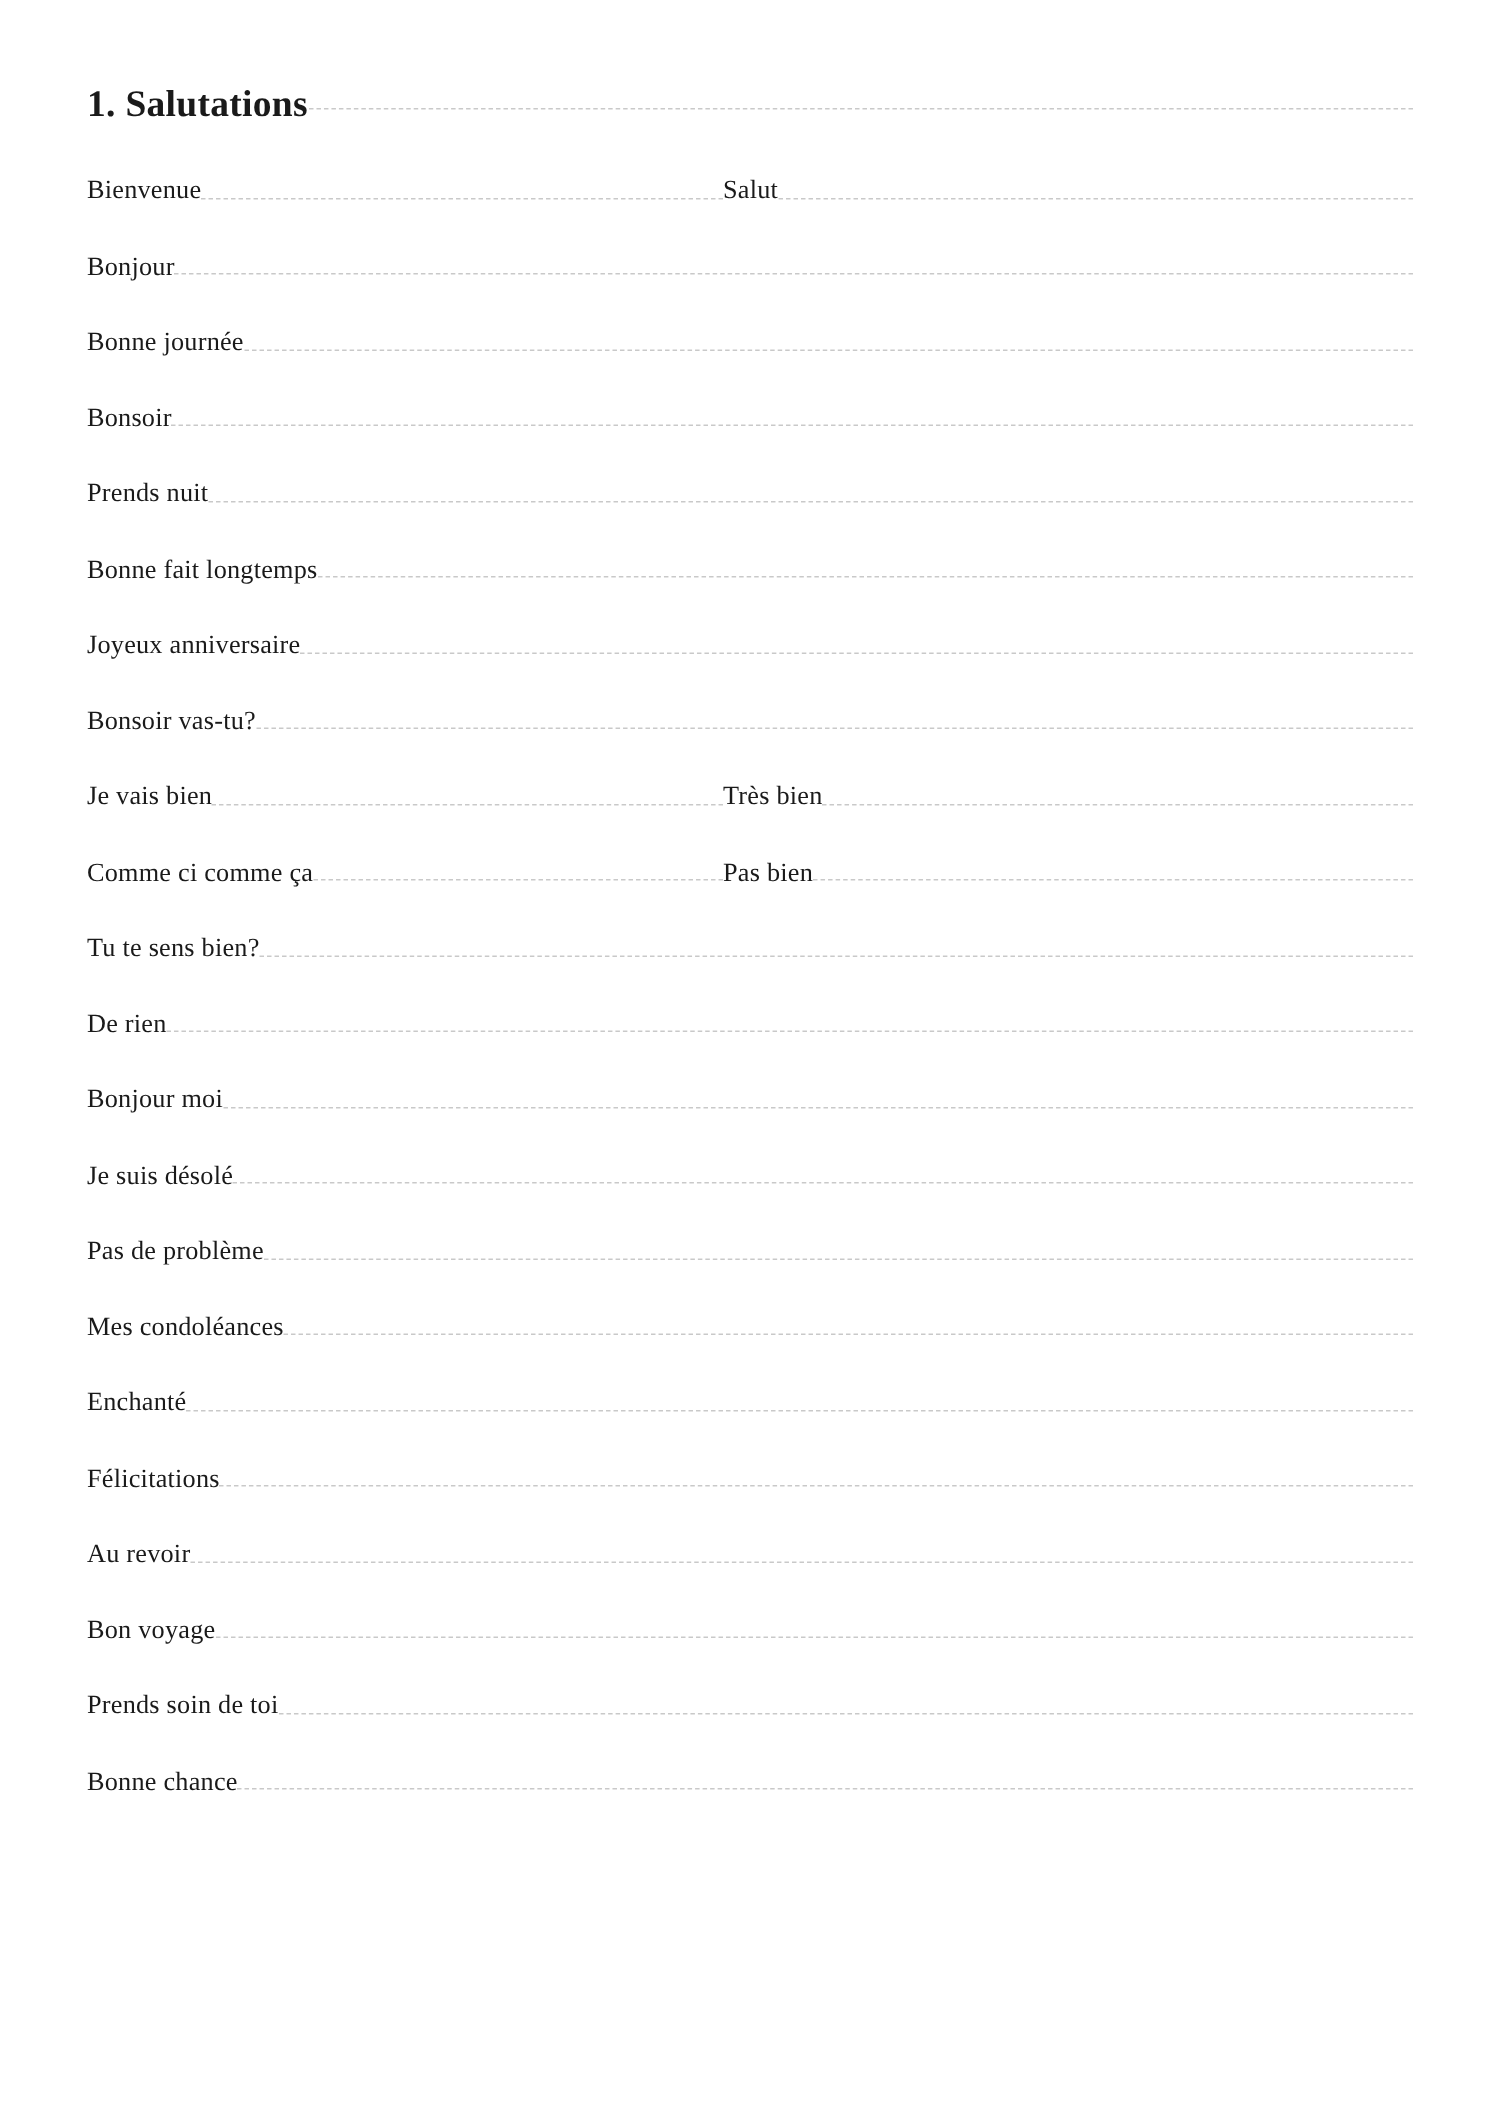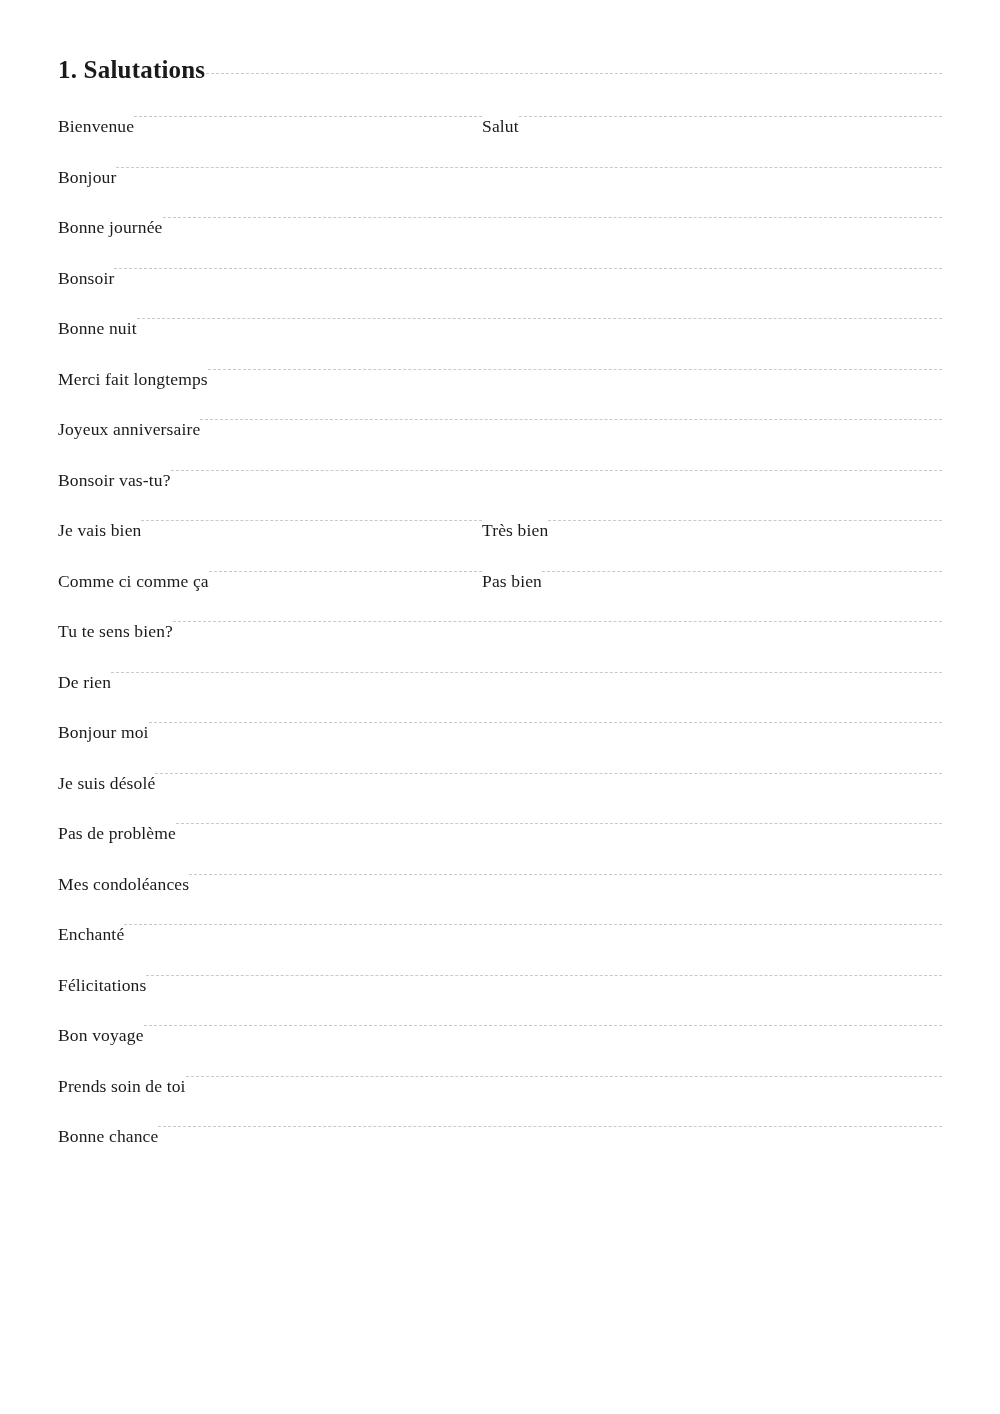--- a/index.html
+++ b/index.html
@@ -47,21 +47,21 @@
   .rows {
     display: block;
   }
   .row {
     display: flex;
     align-items: baseline;
     height: 50.5px;
   }
   .cell {
     display: flex;
-    align-items: flex-start;
+    align-items: flex-end;
   }
   .cell.left {
     width: 424px;
     flex: 0 0 424px;
   }
   .cell.right {
     flex: 1 1 auto;
   }
   .cell .label {
     font-size: 17.5px;
@@ -111,27 +111,27 @@
         </div>
       </div>
       <div class="row full">
         <div class="cell left">
           <span class="label">Bonsoir</span>
           <span class="dots"></span>
         </div>
       </div>
       <div class="row full">
         <div class="cell left">
-          <span class="label">Bonne nuit</span>
-          <span class="dots"></span>
-        </div>
-      </div>
-      <div class="row full">
-        <div class="cell left">
-          <span class="label">Merci fait longtemps</span>
+          <span class="label">Prends nuit</span>
+          <span class="dots"></span>
+        </div>
+      </div>
+      <div class="row full">
+        <div class="cell left">
+          <span class="label">Bonne fait longtemps</span>
           <span class="dots"></span>
         </div>
       </div>
       <div class="row full">
         <div class="cell left">
           <span class="label">Joyeux anniversaire</span>
           <span class="dots"></span>
         </div>
       </div>
       <div class="row full">
@@ -203,20 +203,26 @@
         </div>
       </div>
       <div class="row full">
         <div class="cell left">
           <span class="label">Félicitations</span>
           <span class="dots"></span>
         </div>
       </div>
       <div class="row full">
         <div class="cell left">
+          <span class="label">Au revoir</span>
+          <span class="dots"></span>
+        </div>
+      </div>
+      <div class="row full">
+        <div class="cell left">
           <span class="label">Bon voyage</span>
           <span class="dots"></span>
         </div>
       </div>
       <div class="row full">
         <div class="cell left">
           <span class="label">Prends soin de toi</span>
           <span class="dots"></span>
         </div>
       </div>

